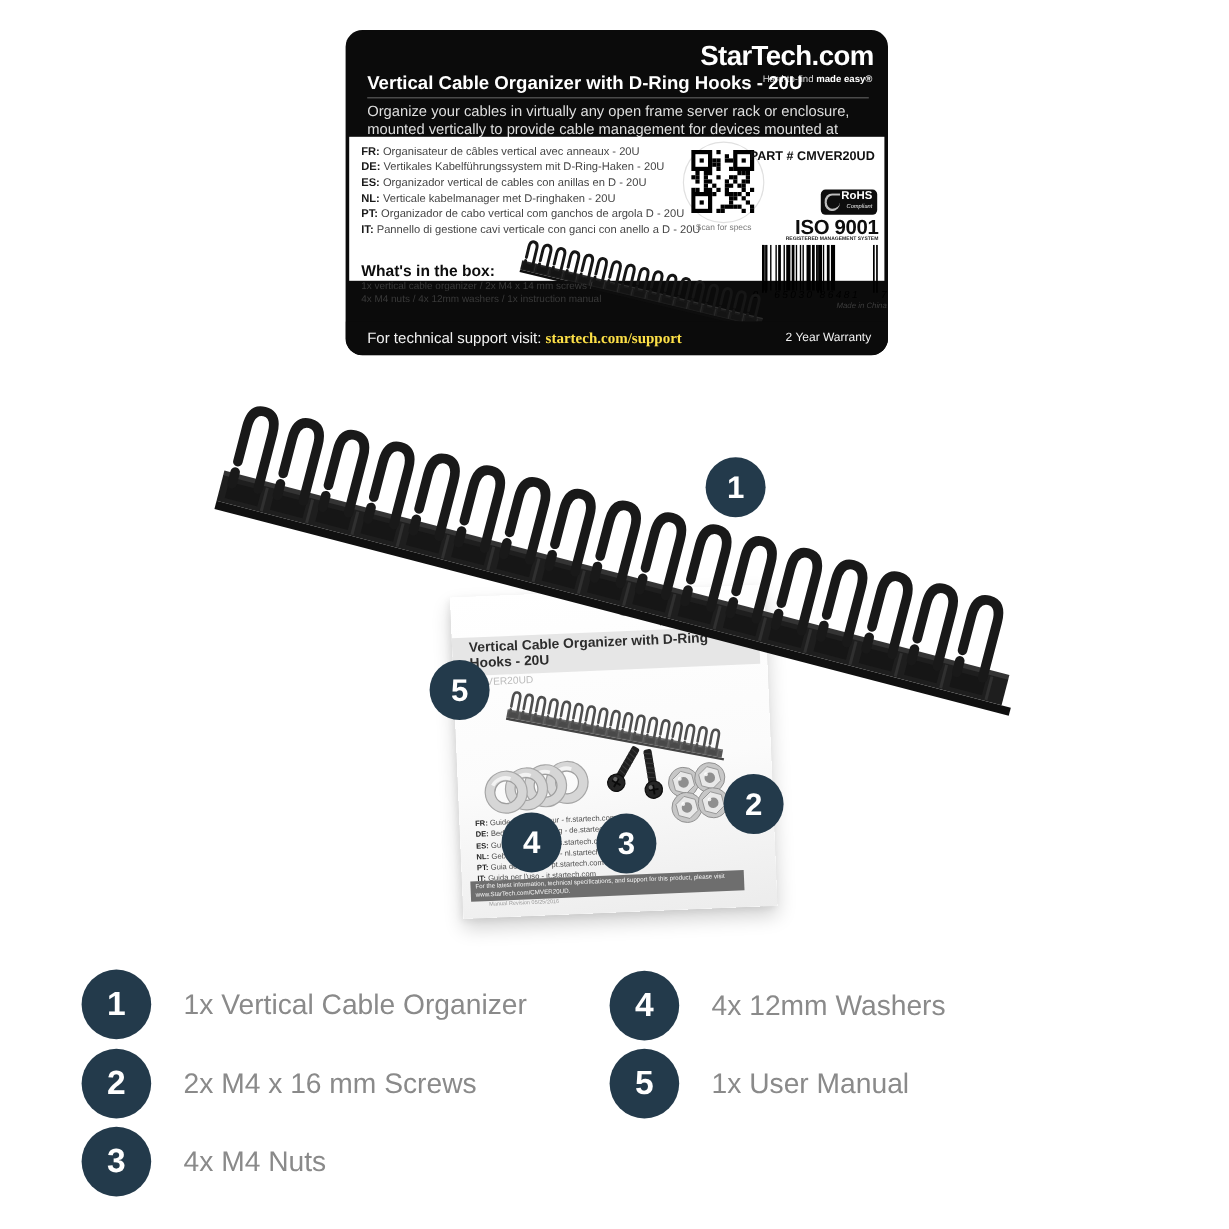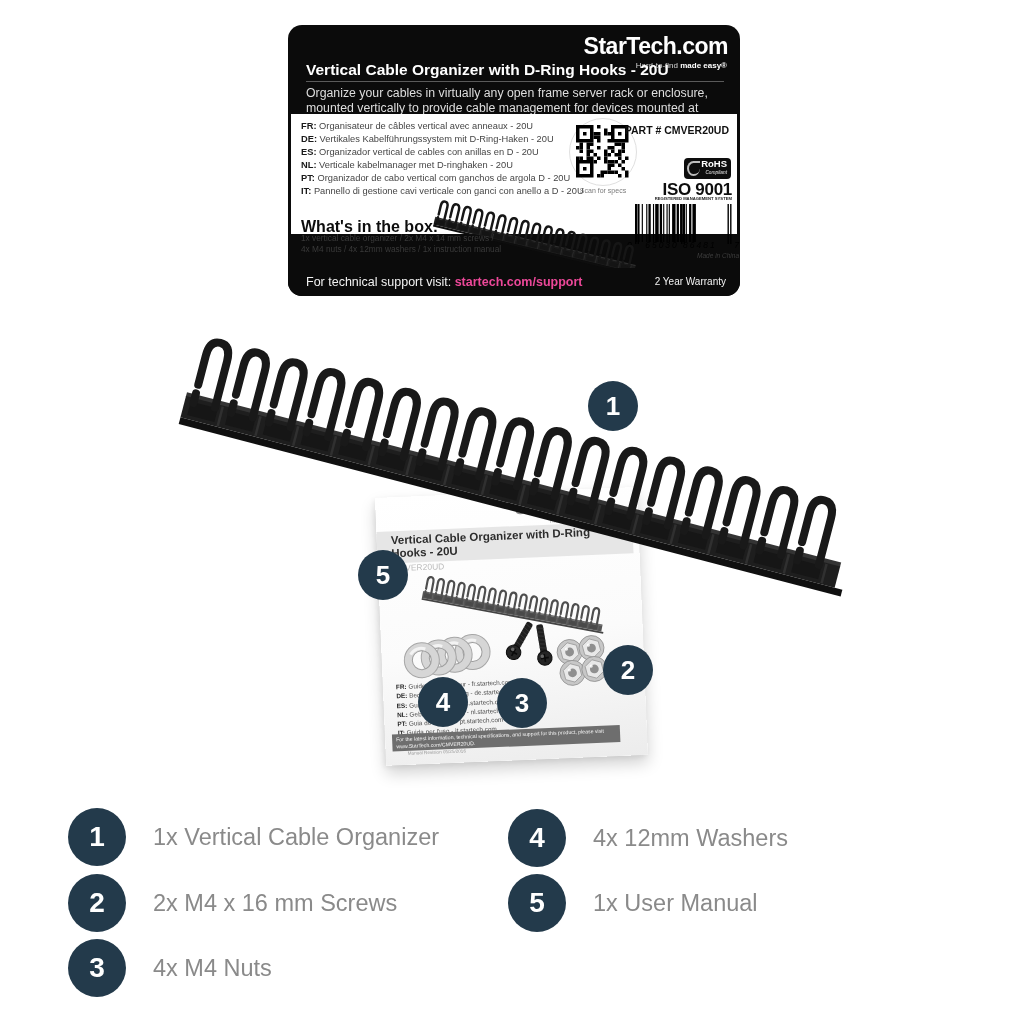--- a/index.html
+++ b/index.html
@@ -35,26 +35,26 @@
   .iso-title{position:absolute;right:5px;top:66px;font-size:17px;font-weight:bold;color:#0d0d0d;
              letter-spacing:-0.3px;margin-left:48px;}
   .iso-sub{position:absolute;right:5px;top:82px;font-size:4.2px;font-weight:bold;color:#1c1c1c;}
   .barcode{position:absolute;left:336px;top:90px;width:112px;height:60px;font-style:italic;}
   .barcode .digit{position:absolute;font-size:8.5px;color:#000;top:36px;}
   .barcode .d-lead{left:0;}
   .barcode .d-g1{left:14px;width:42px;text-align:center;letter-spacing:2px;}
   .barcode .d-g2{left:56px;width:42px;letter-spacing:2px;}
   .barcode .d-trail{right:0;}
   .made-in{position:absolute;right:0;top:48px;font-size:6.5px;color:#3d3d3d;}
-  .box-title{position:absolute;left:10px;top:104px;font-size:16px;font-weight:bold;color:#0d0d0d;}
+  .box-title{position:absolute;left:10px;top:104px;font-size:13px;font-weight:bold;color:#0d0d0d;}
   .box-line{position:absolute;left:10px;font-size:8.3px;color:#3a3a3a;white-space:nowrap;}
   .bl1{top:119px;} .bl2{top:130px;}
   .label-footer{position:absolute;left:0;right:0;bottom:0;height:28px;background:#0b0b0b;color:#f2f2f2;}
   .support{position:absolute;left:18px;top:0;line-height:28px;font-size:12.5px;}
-  .support b{color:#ec4899;}
+  .support b{color:#fde047;font-family:Liberation Serif, serif;}
   .warranty{position:absolute;right:14px;top:0;line-height:28px;font-size:10px;}
 
   
   .photo-svg{position:absolute;left:0;top:0;z-index:2;pointer-events:none;}
   .manual{position:absolute;left:375px;top:498px;width:262px;height:268px;z-index:1;
           background:linear-gradient(173deg,#ffffff 0%,#fbfbfb 55%,#ececec 100%);
           transform:rotate(-2.4deg);transform-origin:0 0;
           box-shadow:0 8px 16px rgba(0,0,0,0.18), -2px 2px 5px rgba(0,0,0,0.06);}
   .m-brand{position:absolute;right:26px;top:8px;font-size:15.5px;font-weight:bold;color:#8f8f8f;
            letter-spacing:-0.4px;}

